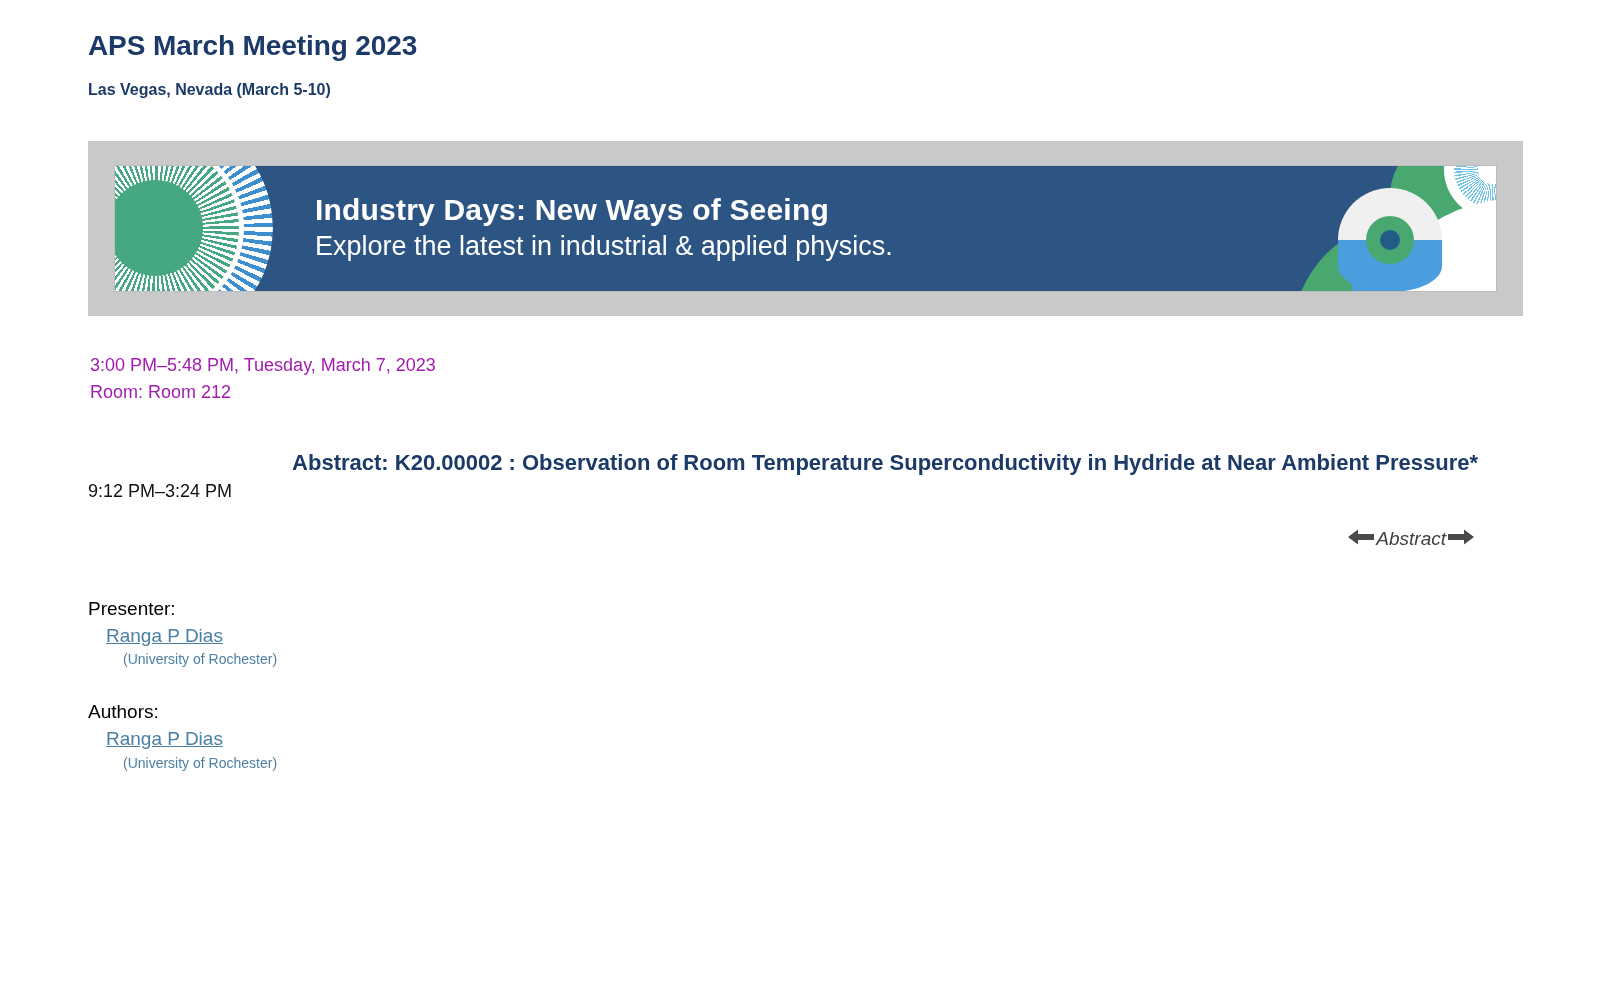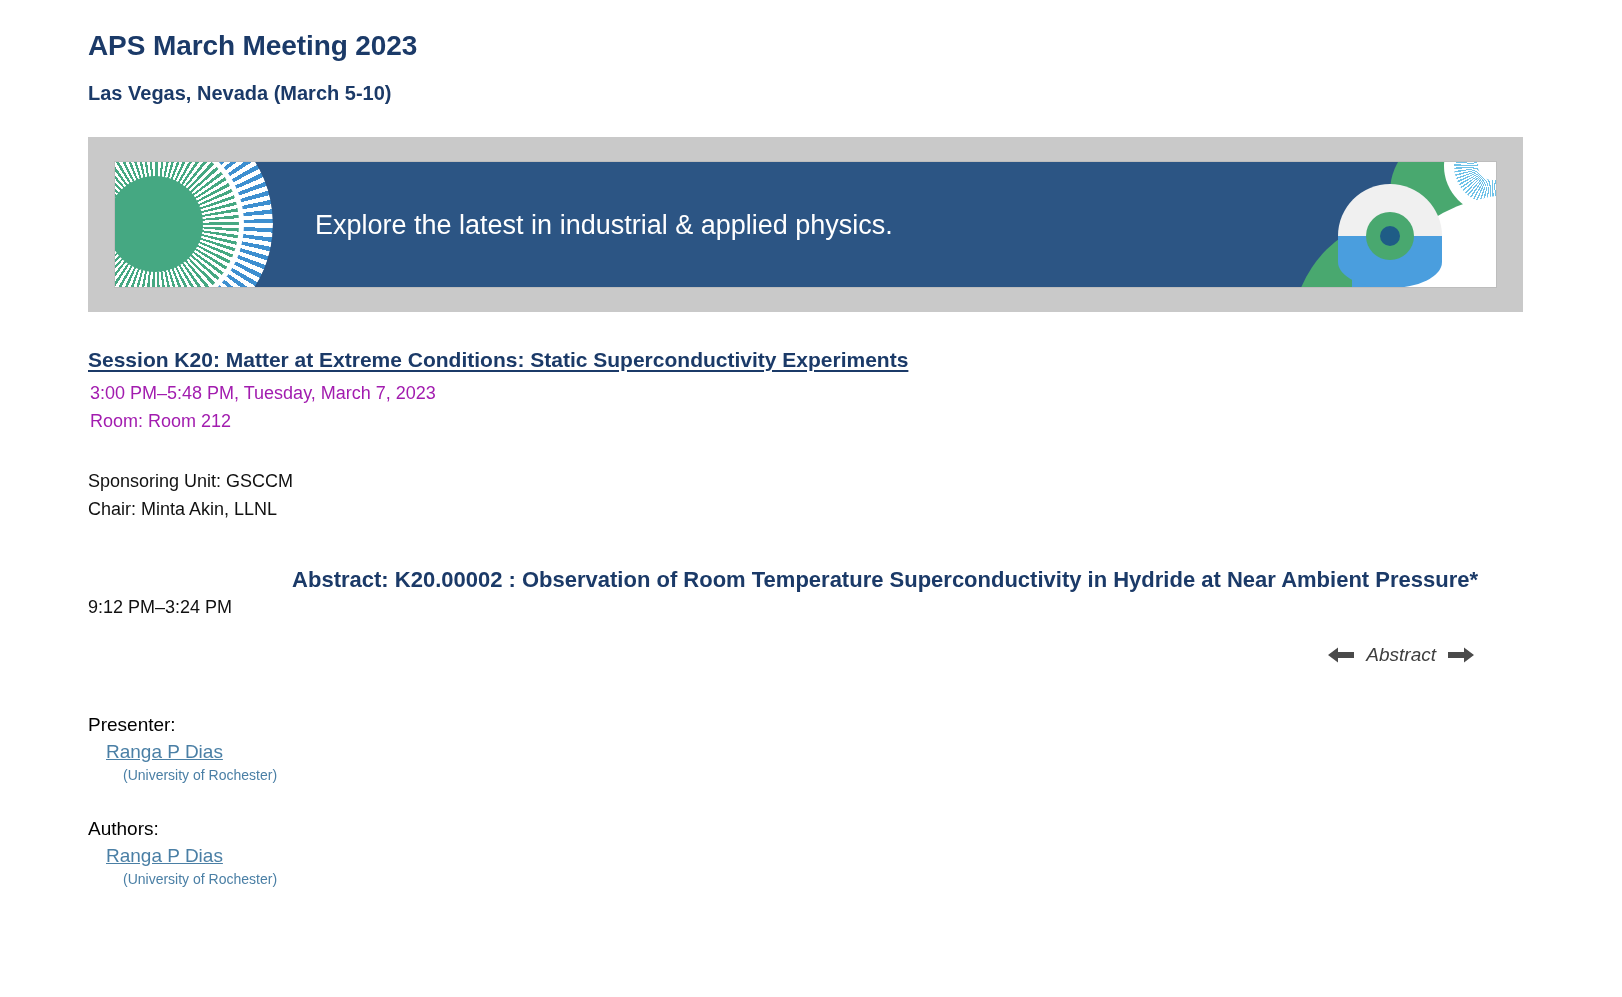--- a/index.html
+++ b/index.html
@@ -24,25 +24,25 @@
   
   .meeting-title {
     font-size: 28px;
     font-weight: bold;
     color: #1b3a68;
     letter-spacing: -0.1px;
     margin: 0 0 14px 0;
     line-height: 1.2;
   }
   .meeting-location {
-    font-size: 20px;
+    font-size: 16px;
     font-weight: bold;
     color: #1b3a68;
     line-height: 1.62;
-    margin: 0 0 28px 0;
+    margin: 0 0 38px 0;
   }
   .meeting-location div { white-space: nowrap; }
 
   
   .banner-frame {
     background: #c9c9c9;
     width: 1435px;
     height: 175px;
     padding: 24px 26px;
     margin-bottom: 36px;
@@ -248,22 +248,21 @@
   .abstract-time {
     font-size: 18px;
     color: #111111;
     margin: 0;
   }
 
   
   .abstract-nav {
     display: flex;
     justify-content: flex-end;
-    align-items: center;
-    gap: 12px;
+    gap: 2px;
     margin-top: 26px;
     padding-right: 60px;
     color: #3f3f3f;
   }
   .abstract-nav .nav-label {
     font-size: 19px;
     font-style: italic;
     color: #3f3f3f;
   }
   .arrow {
@@ -315,20 +314,21 @@
     <div class="banner">
 
       <div class="banner-starburst">
         <div class="rays-outer"></div>
         <div class="ring-gap"></div>
         <div class="rays-inner"></div>
         <div class="core-disc"></div>
       </div>
 
       <div class="banner-text">
+        <div class="banner-line1">Industry Days: New Ways of Seeing</div>
         <div class="banner-line2">Explore the latest in industrial &amp; applied physics.</div>
       </div>
 
       <div class="banner-motif">
         <div class="motif-topright-green"></div>
         <div class="motif-topright-white"></div>
         <div class="motif-topright-rays"></div>
         <div class="motif-topright-core"></div>
         <div class="motif-quarter-green"></div>
         <div class="motif-quarter-blue"></div>
@@ -336,31 +336,26 @@
         <div class="motif-eye-outer"></div>
         <div class="motif-eye-blue"></div>
         <div class="motif-iris"></div>
         <div class="motif-pupil"></div>
       </div>
 
     </div>
   </div>
 
   
-  <a class="session-title" href="#">Session K20: Matter at Extreme Conditions: Static Superconductivity Experiments</a>
 
   <div class="session-meta">
     <div>3:00 PM–5:48 PM, Tuesday, March 7, 2023</div>
     <div>Room: Room 212</div>
   </div>
 
-  <div class="session-units">
-    <div>Sponsoring Unit: GSCCM</div>
-    <div>Chair: Minta Akin, LLNL</div>
-  </div>
 
   
   <h2 class="abstract-title">Abstract: K20.00002 : Observation of Room Temperature Superconductivity in Hydride at Near Ambient Pressure*</h2>
   <div class="abstract-time">9:12 PM–3:24 PM</div>
 
   
   <div class="abstract-nav">
     <span class="arrow">
       <svg width="26" height="18" viewBox="0 0 26 18" aria-hidden="true">
         <path d="M0 9 L10 1.5 L10 6 L26 6 L26 12 L10 12 L10 16.5 Z" fill="#4a4a4a"></path>

